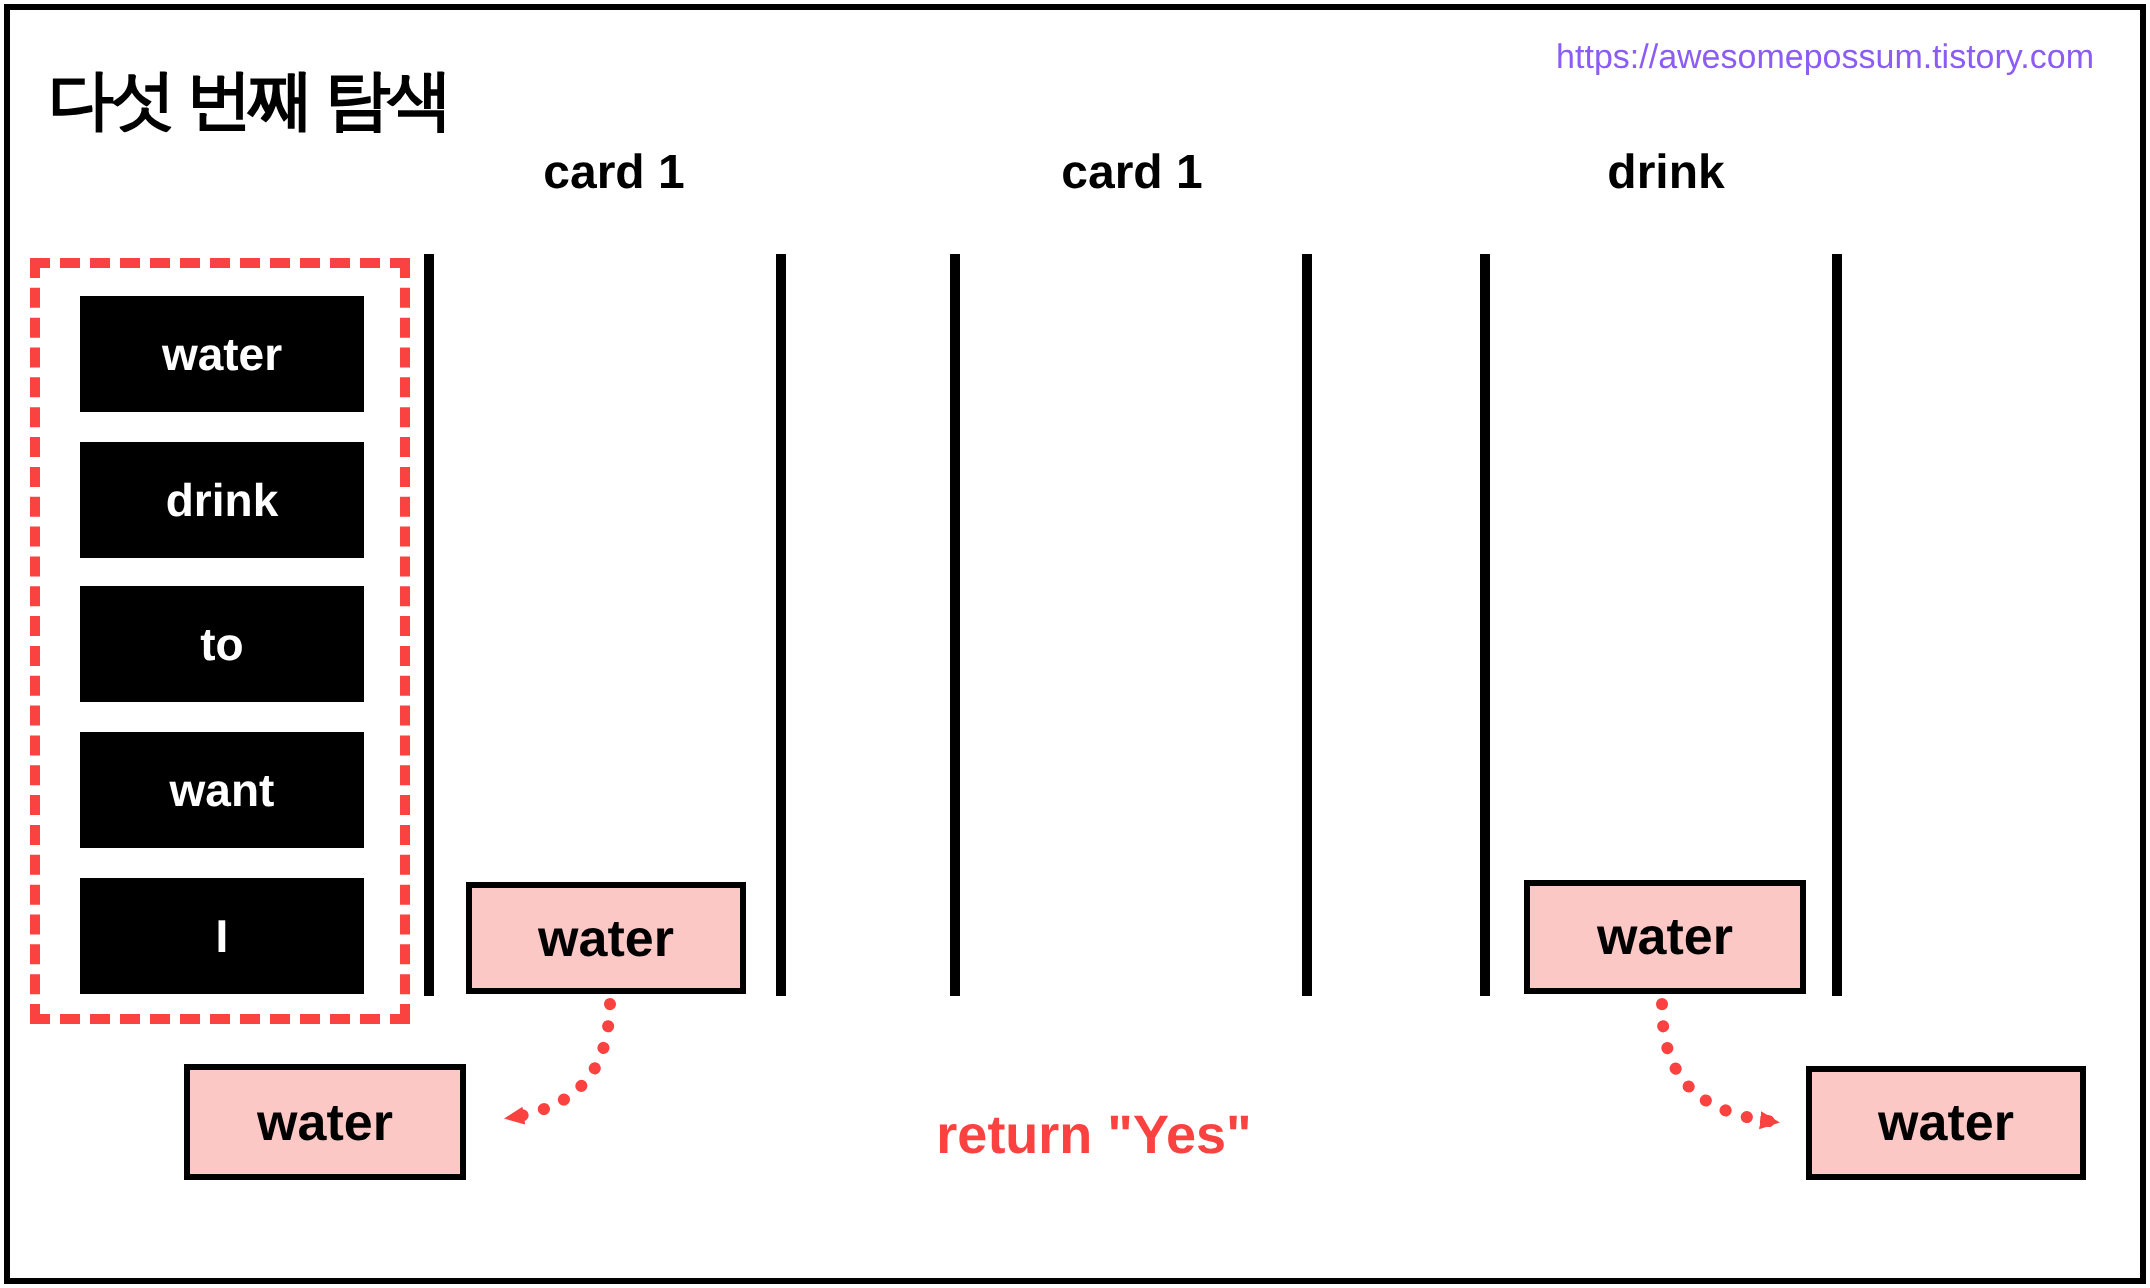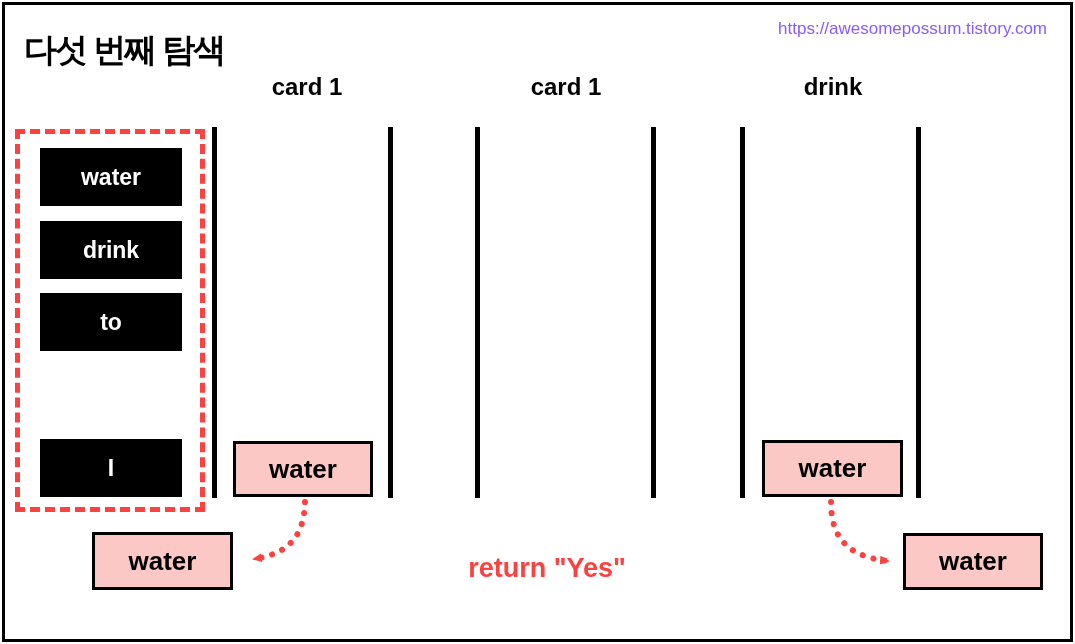--- a/index.html
+++ b/index.html
@@ -57,20 +57,23 @@
 
   <div class="word-box wb-0">
     <span>water</span>
   </div>
   <div class="word-box wb-2">
     <span>to</span>
   </div>
   <div class="word-box wb-1">
     <span>drink</span>
   </div>
+  <div class="word-box wb-3">
+    <span>want</span>
+  </div>
   <div class="word-box wb-4">
     <span>I</span>
   </div>
 
   <div class="vline vl-0"></div>
   <div class="vline vl-1"></div>
   <div class="vline vl-2"></div>
   <div class="vline vl-3"></div>
   <div class="vline vl-4"></div>
   <div class="vline vl-5"></div>

